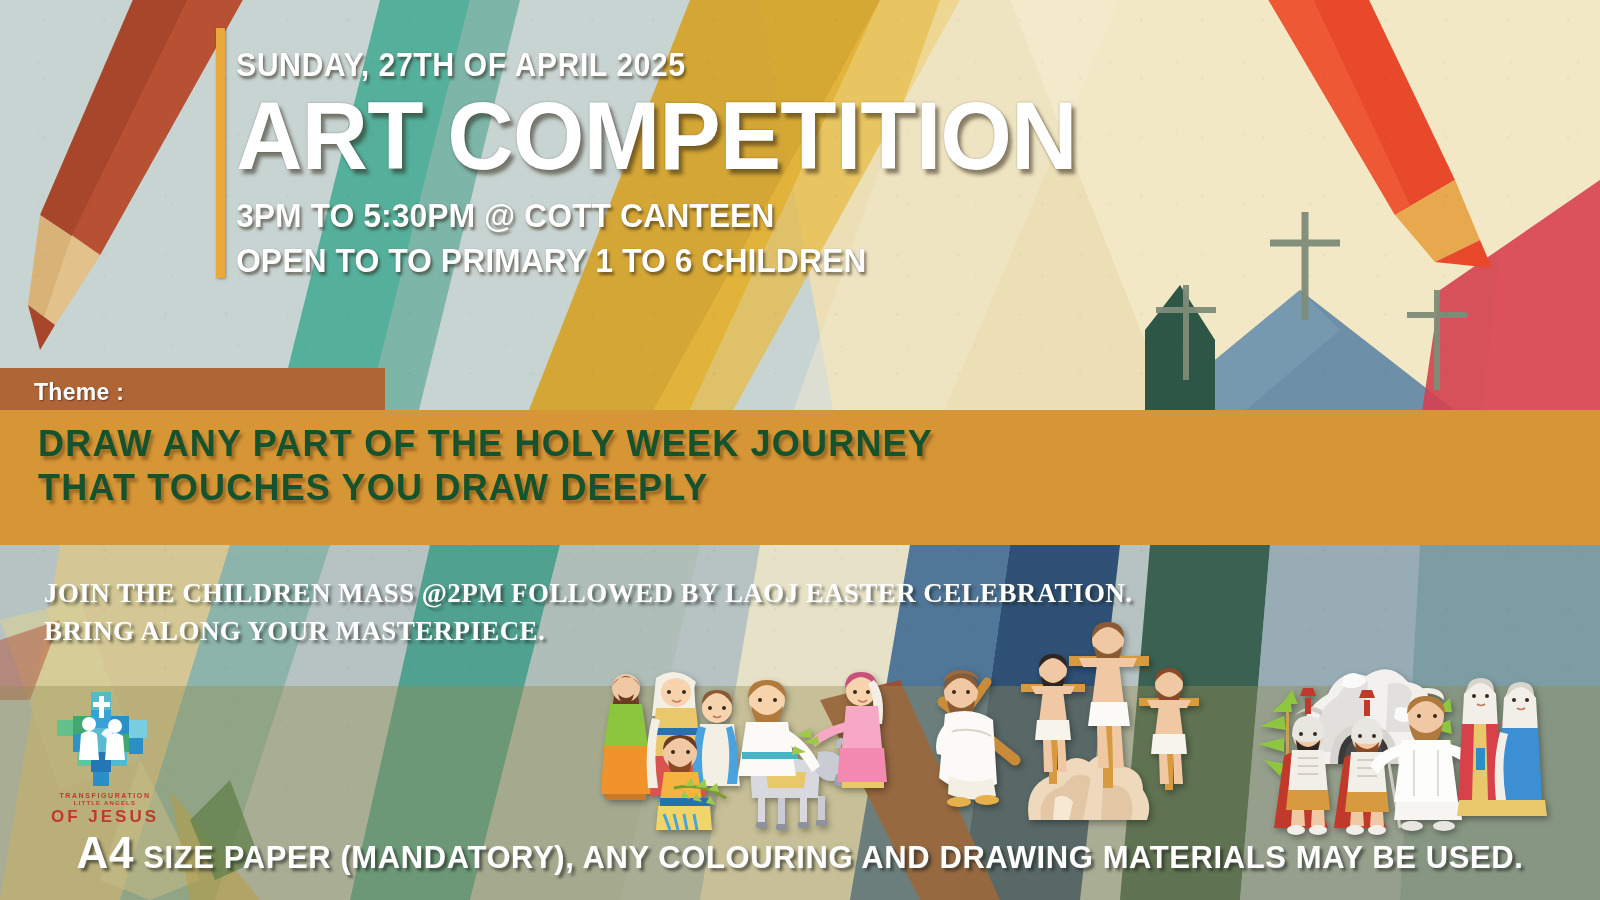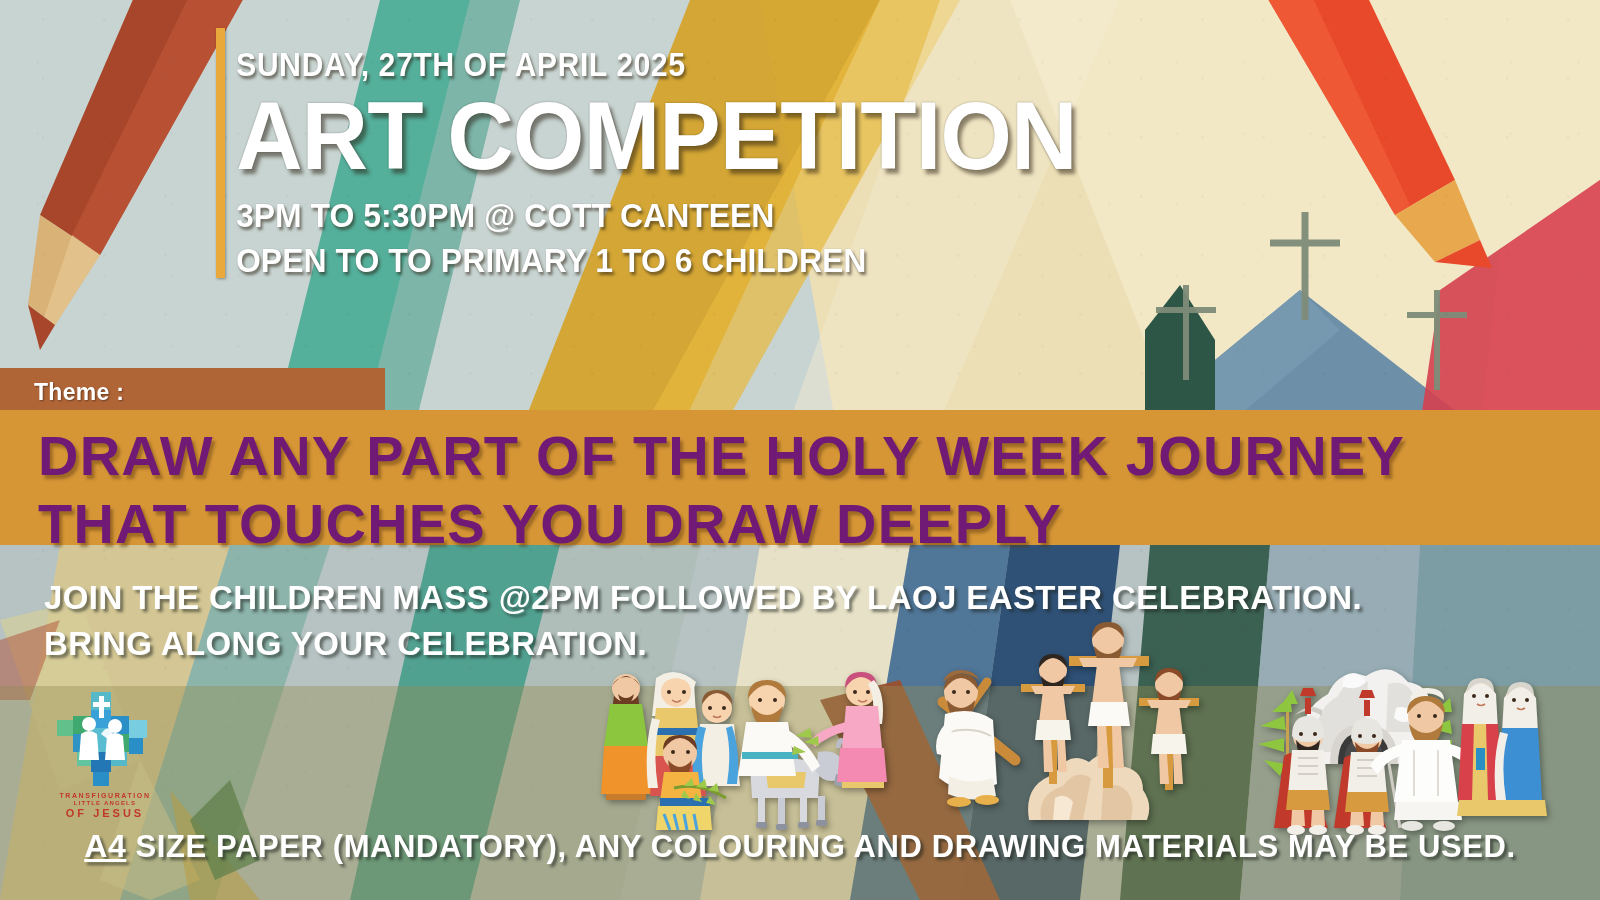--- a/index.html
+++ b/index.html
@@ -89,33 +89,33 @@
   
   .theme-band{
     position:absolute; left:0; top:410px;
     width:1600px; height:135px;
     background:#d69636;
     padding:12px 0 0 38px;
   }
   .theme-text{
     font-family:"Liberation Sans", sans-serif;
     font-weight:bold;
-    font-size:56px; line-height:1.22;
-    color:#701a75;
+    font-size:36px; line-height:1.22;
+    color:#14532d;
     letter-spacing:1.2px;
     text-shadow:3px 4px 3px rgba(90,55,15,.45);
     white-space:nowrap;
   }
 
   
   .bodycopy{ position:absolute; left:44px; top:575px; width:1300px; }
   .body-line{
-    font-family:Liberation Sans, sans-serif;
+    font-family:Liberation Serif, serif;
     font-weight:bold;
-    font-size:33px; line-height:1.4;
+    font-size:27px; line-height:1.4;
     color:#fff; letter-spacing:.4px;
     text-shadow:3px 3px 3px rgba(30,35,30,.55);
     white-space:nowrap;
   }
 
   
   .bottom-wash{
     position:absolute; left:0; top:686px; width:1600px; height:214px;
     background:rgba(150,140,80,.40);
     pointer-events:none;
@@ -123,35 +123,35 @@
 
   
   .logo{ position:absolute; left:50px; top:690px; width:110px; height:140px; }
   .logo-mark{ position:relative; width:96px; height:100px; margin:0 auto; }
   .logo-text{
     text-align:center; margin-top:2px;
     line-height:1.15;
   }
   .logo-text .l1{ display:block; font-size:7px; font-weight:bold; letter-spacing:1.6px; color:#c0392b; }
   .logo-text .l2{ display:block; font-size:6px; font-weight:bold; letter-spacing:1.2px; color:#c0392b; }
-  .logo-text .l3{ display:block; font-size:11px; font-weight:bold; letter-spacing:3px; color:#c0392b; }
+  .logo-text .l3{ display:block; font-size:17px; font-weight:bold; letter-spacing:3px; color:#c0392b; }
 
   
   .footer{
     position:absolute; left:0; top:828px; width:1600px;
     text-align:center;
   }
   .footer-text{
     font-family:"Liberation Sans", sans-serif;
     font-weight:bold;
     font-size:31px; color:#fff; letter-spacing:.6px;
     text-shadow:3px 3px 3px rgba(30,35,30,.6);
     white-space:nowrap;
   }
-  .footer-text .cap{ font-size:32px;text-decoration:underline; }
+  .footer-text .cap{ font-size:44px; }
 
   
   .scene{ position:absolute; }
   .scene svg{ display:block; filter:drop-shadow(2px 3px 3px rgba(0,0,0,.35)); }
   #scene-palm{ left:600px; top:648px; }
   #scene-cross{ left:925px; top:620px; }
   #scene-tomb{  left:1248px; top:640px; }
 </style>
 </head>
 <body>
@@ -251,21 +251,21 @@
     <span class="lbl">Theme :</span>
   </div>
 
   <div class="theme-band">
     <div class="theme-text">DRAW ANY PART OF THE HOLY WEEK JOURNEY</div>
     <div class="theme-text">THAT TOUCHES YOU DRAW DEEPLY</div>
   </div>
 
   <div class="bodycopy">
     <div class="body-line">JOIN THE CHILDREN MASS @2PM FOLLOWED BY LAOJ EASTER CELEBRATION.</div>
-    <div class="body-line">BRING ALONG YOUR CELEBRATION.</div>
+    <div class="body-line">BRING ALONG YOUR MASTERPIECE.</div>
   </div>
 
   <div class="bottom-wash"></div>
 
   <div class="logo">
     <div class="logo-mark">
       <svg width="96" height="100" viewBox="0 0 96 100">
 
         <rect x="34" y="2" width="20" height="18" fill="#56b9c9"></rect>
         <rect x="34" y="20" width="20" height="18" fill="#3aa0d8"></rect>

